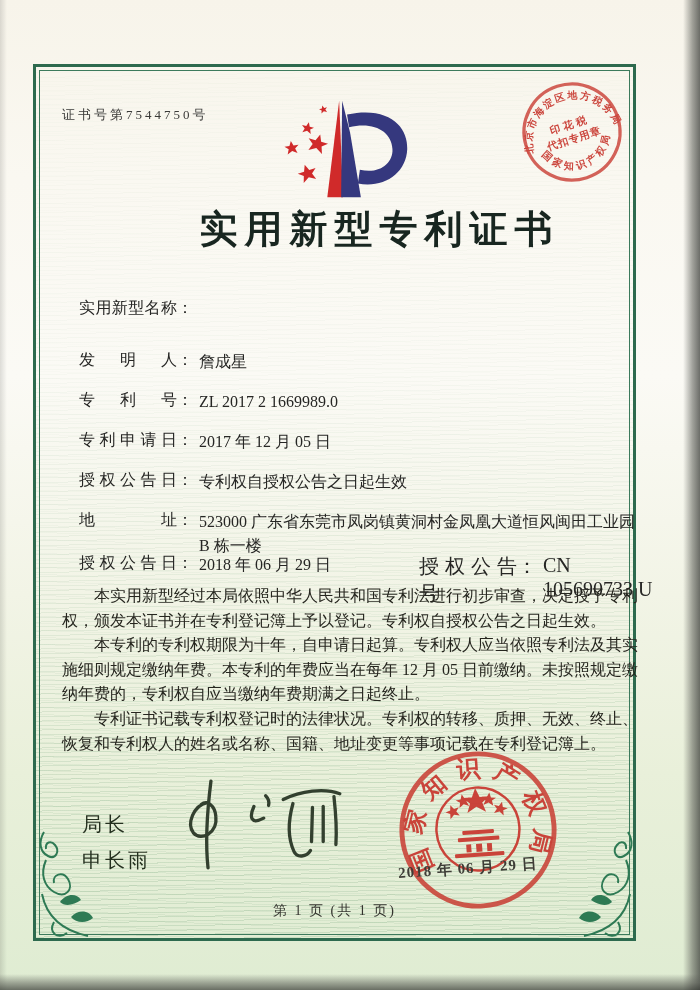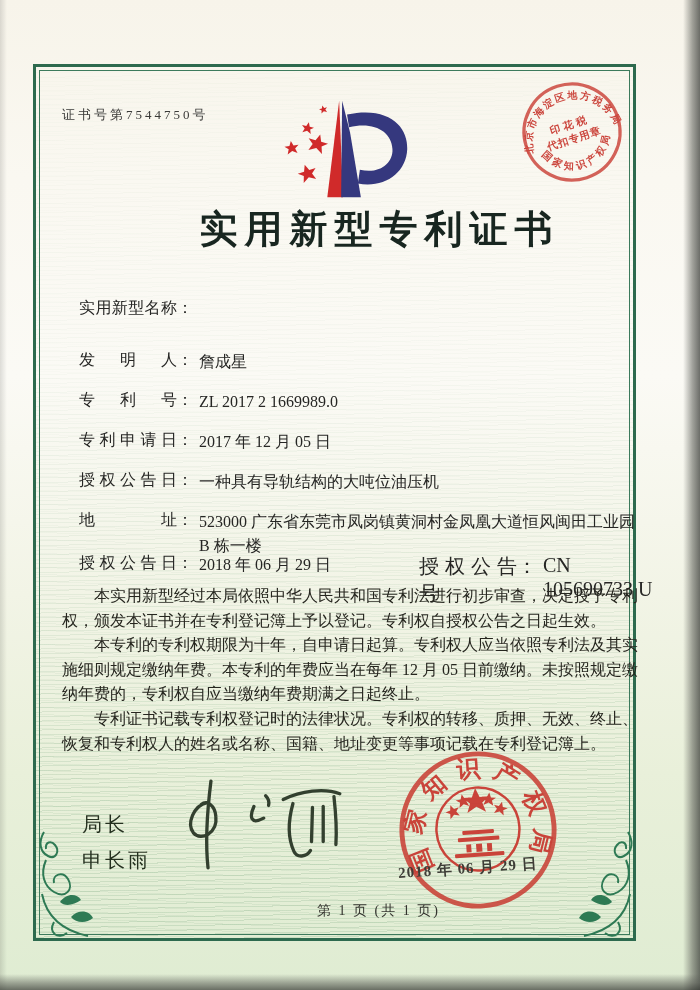--- a/index.html
+++ b/index.html
@@ -50,21 +50,21 @@
   .grant-pair2 .colon{margin-right:6px;}
   .paras{position:absolute;left:62px;top:584px;width:580px;color:#26261f;}
   .paras p{margin:0;text-indent:2em;font-size:16px;line-height:24.6px;}
   .signer{position:absolute;left:82px;top:806px;font-size:20px;color:#24301f;letter-spacing:3px;line-height:36px;}
   .signature{position:absolute;left:168px;top:772px;}
   .cnipa-seal{position:absolute;left:394px;top:746px;transform:rotate(-4deg);opacity:.93;}
   .seal-date{
     position:absolute;left:398px;top:858px;width:170px;font-size:15px;color:#3e3d37;
     letter-spacing:1px;transform:rotate(-4deg);font-weight:600;
   }
-  .footer{position:absolute;left:33px;top:902px;width:603px;text-align:center;font-size:14px;color:#33332e;letter-spacing:2px;padding-left:44px;}
+  .footer{position:absolute;left:33px;top:902px;width:603px;text-align:center;font-size:14px;color:#33332e;letter-spacing:2px;}
   .orn{position:absolute;}
   .orn.left{left:36px;top:830px;}
   .orn.right{left:566px;top:830px;transform:scaleX(-1);}
   svg{display:block;}
 </style>
 </head>
 <body>
 
 <div class="paper">
   <div class="guilloche"></div>
@@ -122,21 +122,21 @@
     <span class="val">ZL 2017 2 1669989.0</span>
   </div>
   <div class="field" style="top:430px">
     <span class="lab">专利申请日</span>
       <span class="colon">：</span>
     <span class="val">2017 年 12 月 05 日</span>
   </div>
   <div class="field" style="top:470px">
     <span class="lab">授权公告日</span>
       <span class="colon">：</span>
-    <span class="val">一种具有导轨结构的大吨位油压机</span>
+    <span class="val">专利权自授权公告之日起生效</span>
   </div>
   <div class="field" style="top:510px">
     <span class="lab">地址</span>
       <span class="colon">：</span>
     <span class="val" style="width:436px">523000 广东省东莞市凤岗镇黄洞村金凤凰大道恒风闽田工业园 B 栋一楼</span>
   </div>
   <div class="field" style="top:553px;width:578px">
     <span class="lab">授权公告日</span>
       <span class="colon">：</span>
     <span class="val">2018 年 06 月 29 日</span>

